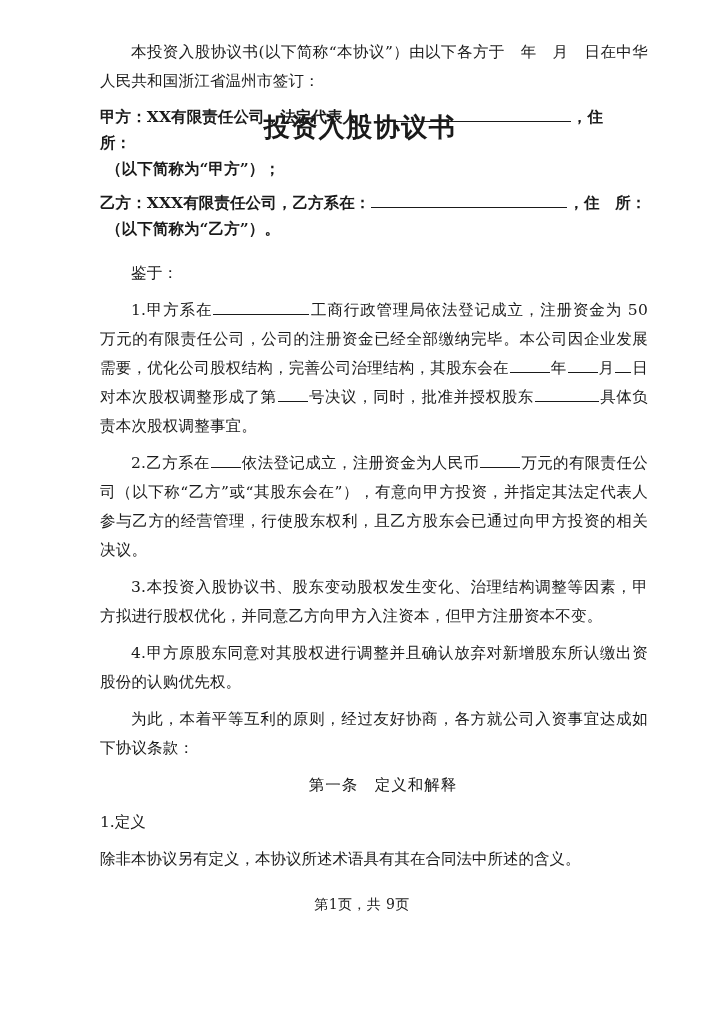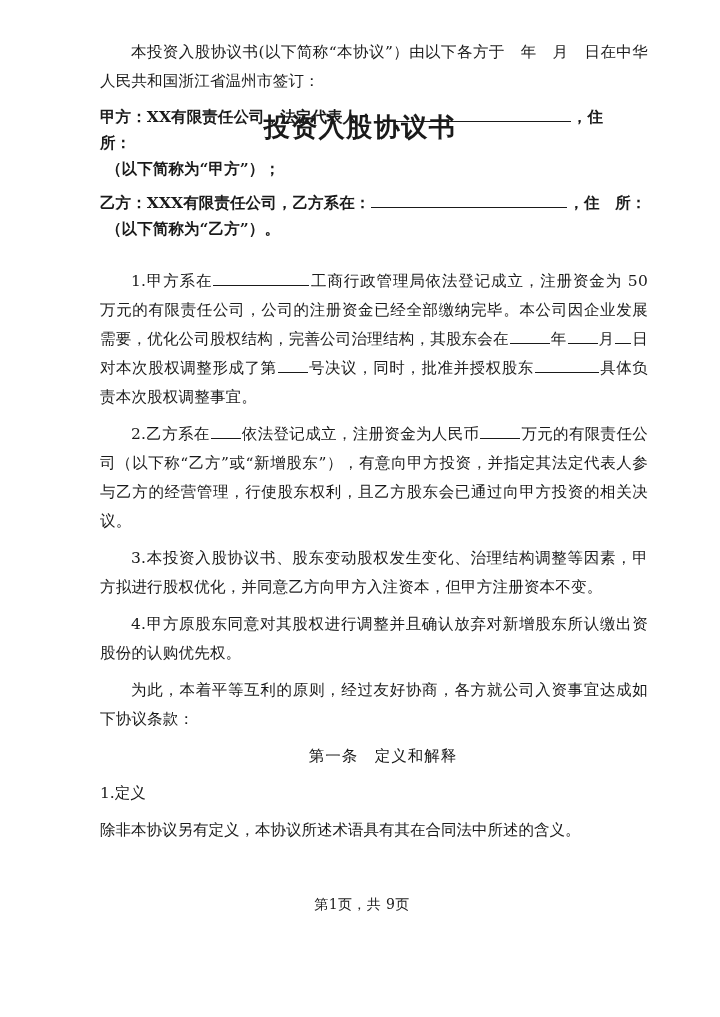--- a/index.html
+++ b/index.html
@@ -120,28 +120,29 @@
 
     <div class="gap-sm"></div>
 
     <p class="party-block">
       <span>乙方：XXX有限责任公司，乙方系在：</span><span class="blank-u b-xl"></span><span>，住　所：</span>
       <span class="sub">（以下简称为“乙方”）。</span>
     </p>
 
     <div class="gap-md"></div>
 
+    <p class="para indent">鉴于：</p>
 
     <div class="gap-sm"></div>
 
     <p class="para indent"><span>1.</span><span>甲方系在</span><span class="blank-u b-lg"></span><span>工商行政管理局依法登记成立，注册资金为 50 万元的有限责任公司，公司的注册资金已经全部缴纳完毕。本公司因企业发展需要，优化公司股权结构，完善公司治理结构，其股东会在</span><span class="blank-u b-sm"></span><span>年</span><span class="blank-u b-xs"></span><span>月</span><span class="blank-u b-xxs"></span><span>日对本次股权调整形成了第</span><span class="blank-u b-xs"></span><span>号决议，同时，批准并授权股东</span><span class="blank-u b-md"></span><span>具体负责本次股权调整事宜。</span></p>
 
     <div class="gap-sm"></div>
 
-    <p class="para indent"><span>2.</span><span>乙方系在</span><span class="blank-u b-xs"></span><span>依法登记成立，注册资金为人民币</span><span class="blank-u b-sm"></span><span>万元的有限责任公司（以下称“乙方”或“新增股东”），有意向甲方投资，并指定其法定代表人参与乙方的经营管理，行使股东权利，且乙方股东会已通过向甲方投资的相关决议。</span></p>
+    <p class="para indent"><span>2.</span><span>乙方系在</span><span class="blank-u b-xs"></span><span>依法登记成立，注册资金为人民币</span><span class="blank-u b-sm"></span><span>万元的有限责任公司（以下称“乙方”或“其股东会在”），有意向甲方投资，并指定其法定代表人参与乙方的经营管理，行使股东权利，且乙方股东会已通过向甲方投资的相关决议。</span></p>
 
     <div class="gap-sm"></div>
 
     <p class="para indent"><span>3.</span><span>本投资入股协议书、股东变动股权发生变化、治理结构调整等因素，甲方拟进行股权优化，并同意乙方向甲方入注资本，但甲方注册资本不变。</span></p>
 
     <div class="gap-sm"></div>
 
     <p class="para indent"><span>4.</span><span>甲方原股东同意对其股权进行调整并且确认放弃对新增股东所认缴出资股份的认购优先权。</span></p>
 
     <div class="gap-sm"></div>

